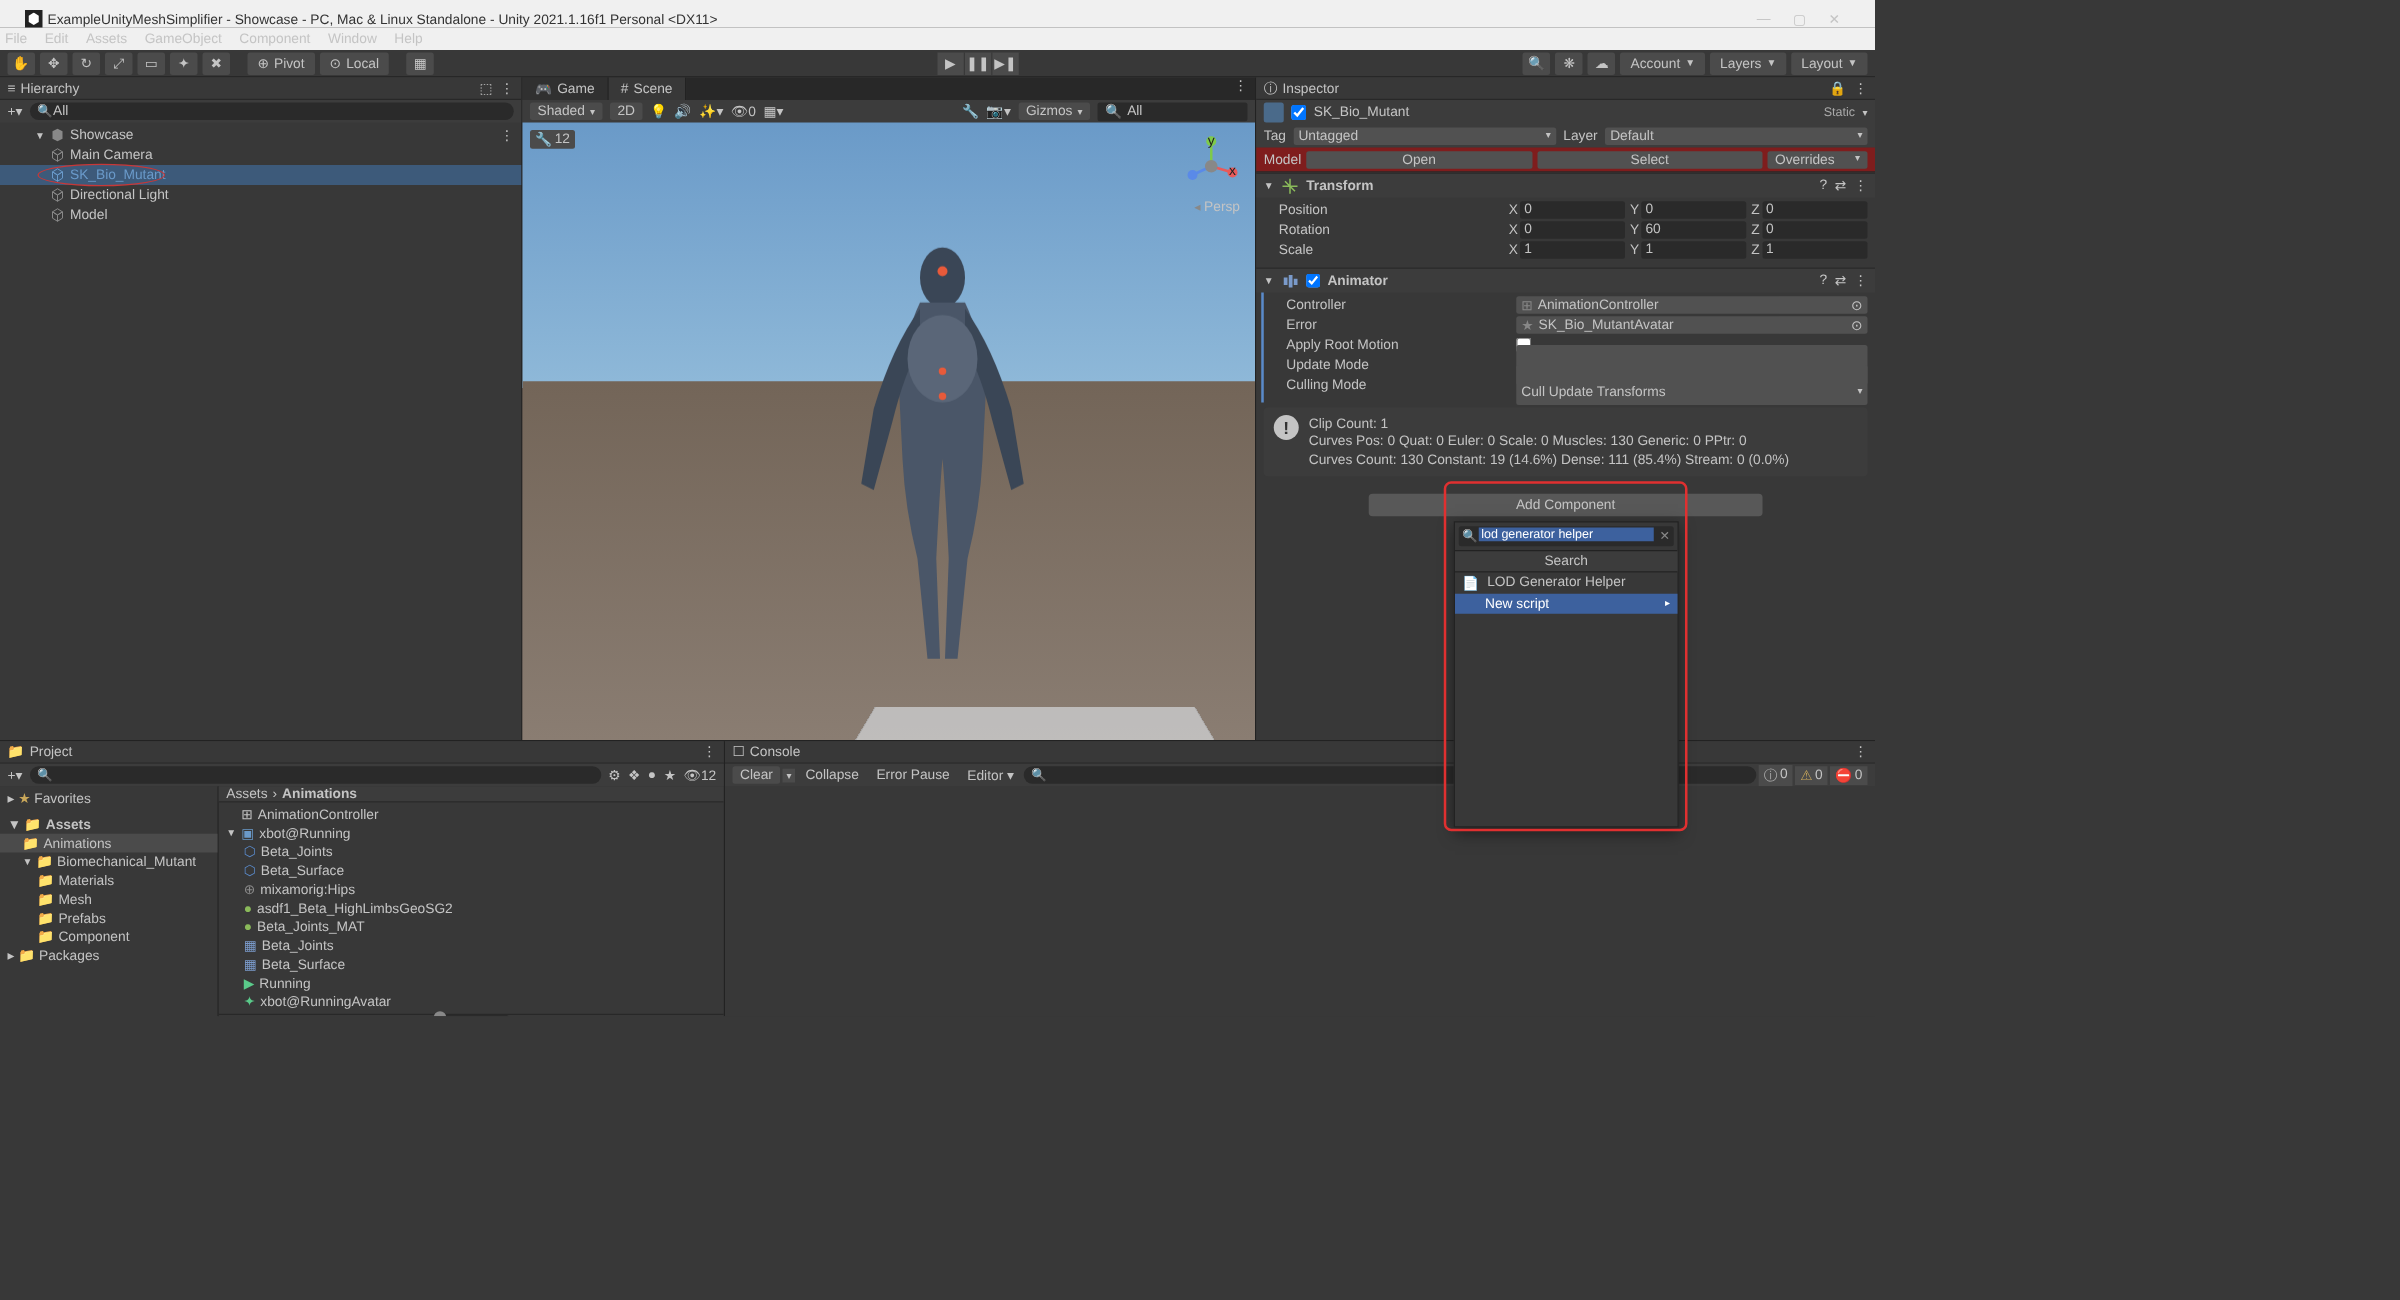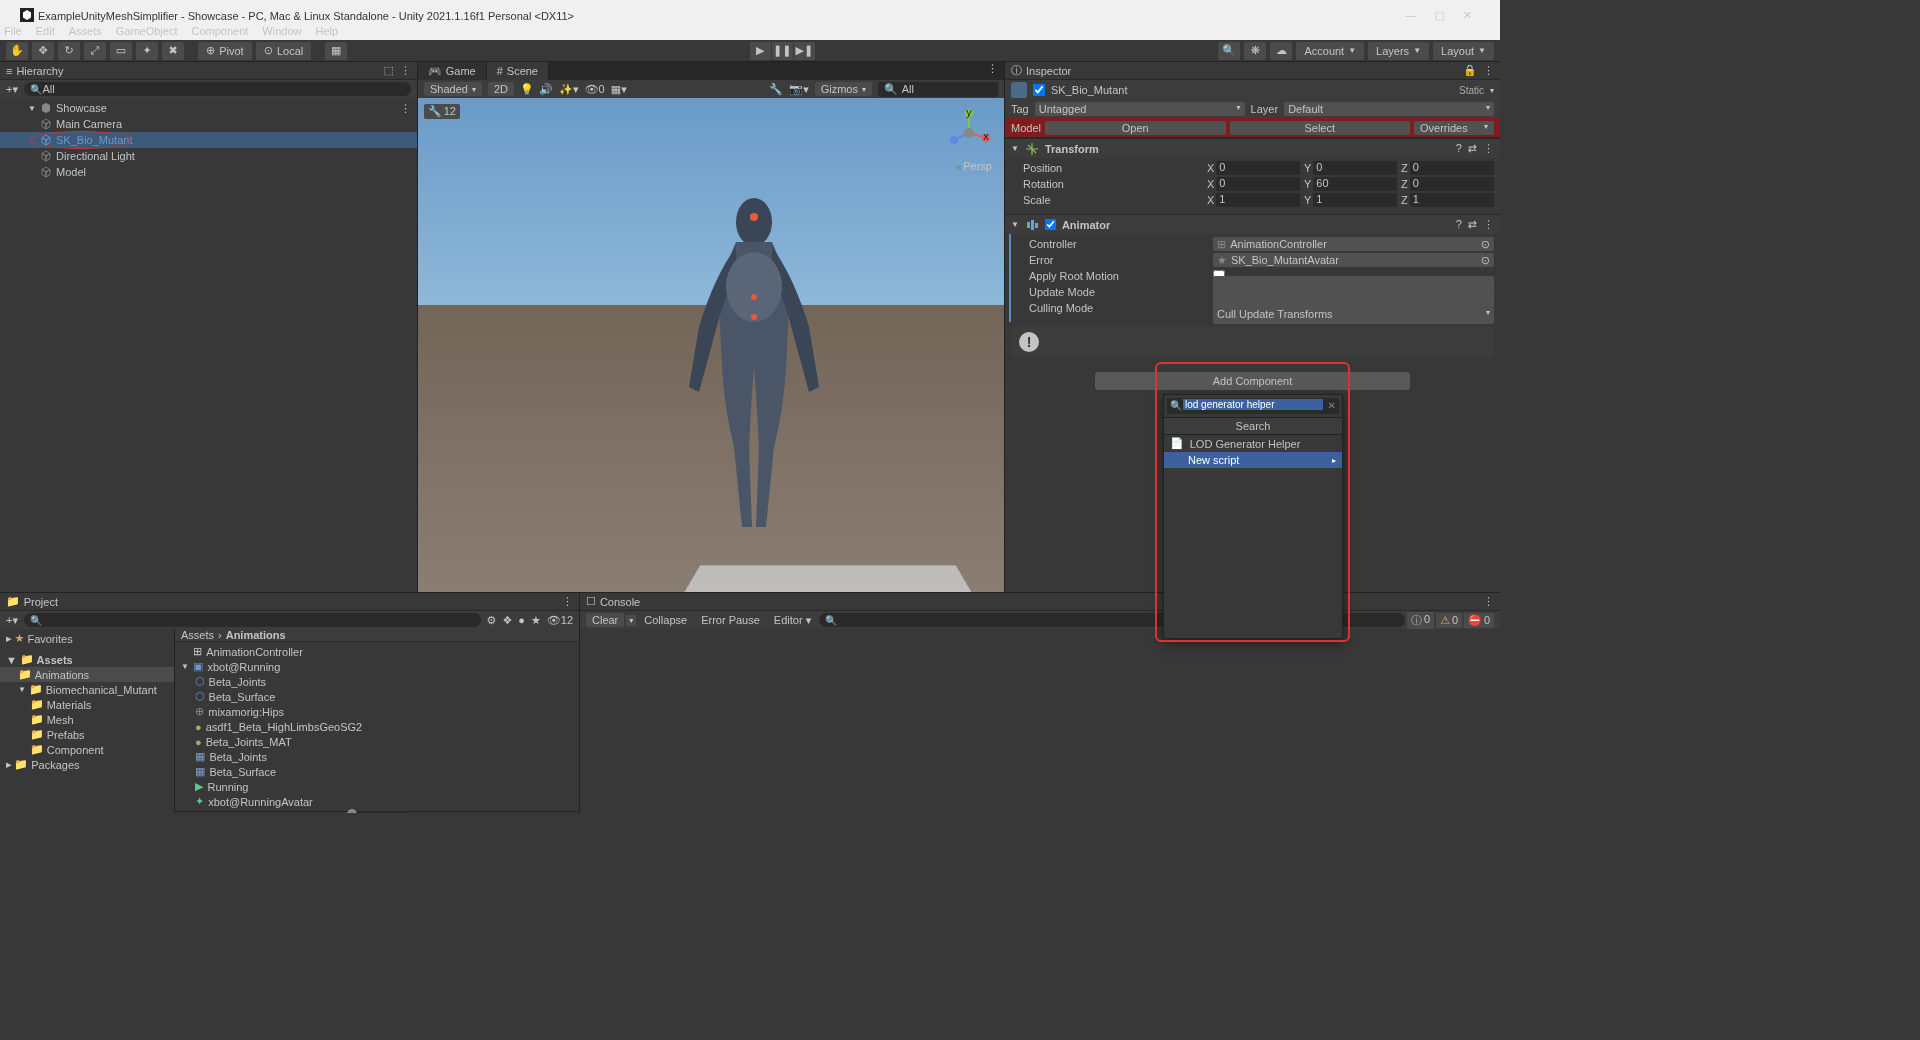--- a/index.html
+++ b/index.html
@@ -458,20 +458,25 @@
       <div class="proprow">
         <span class="label">Culling Mode</span>
         <div class="dd">
             <span>Cull Update Transforms</span>
             <span class="arr">▾</span>
           </div>
       </div>
     </div>
     <div class="infobox">
       <div class="iicon">!</div>
+      <div>
+        <div>Clip Count: 1</div>
+        <div>Curves Pos: 0 Quat: 0 Euler: 0 Scale: 0 Muscles: 130 Generic: 0 PPtr: 0</div>
+        <div>Curves Count: 130 Constant: 19 (14.6%) Dense: 111 (85.4%) Stream: 0 (0.0%)</div>
+      </div>
     </div>
 
     <div class="addcomp-area" style="position:relative">
       <div class="addcomp-btn">Add Component</div>
       <div class="addcomp-popup">
         <div class="search">
           <span class="sicon">🔍</span>
           <input style="background: rgb(61, 97, 158); color: rgb(255, 255, 255); padding: 0px 2px;" value="lod generator helper">
           <span class="xicon">✕</span>
         </div>

